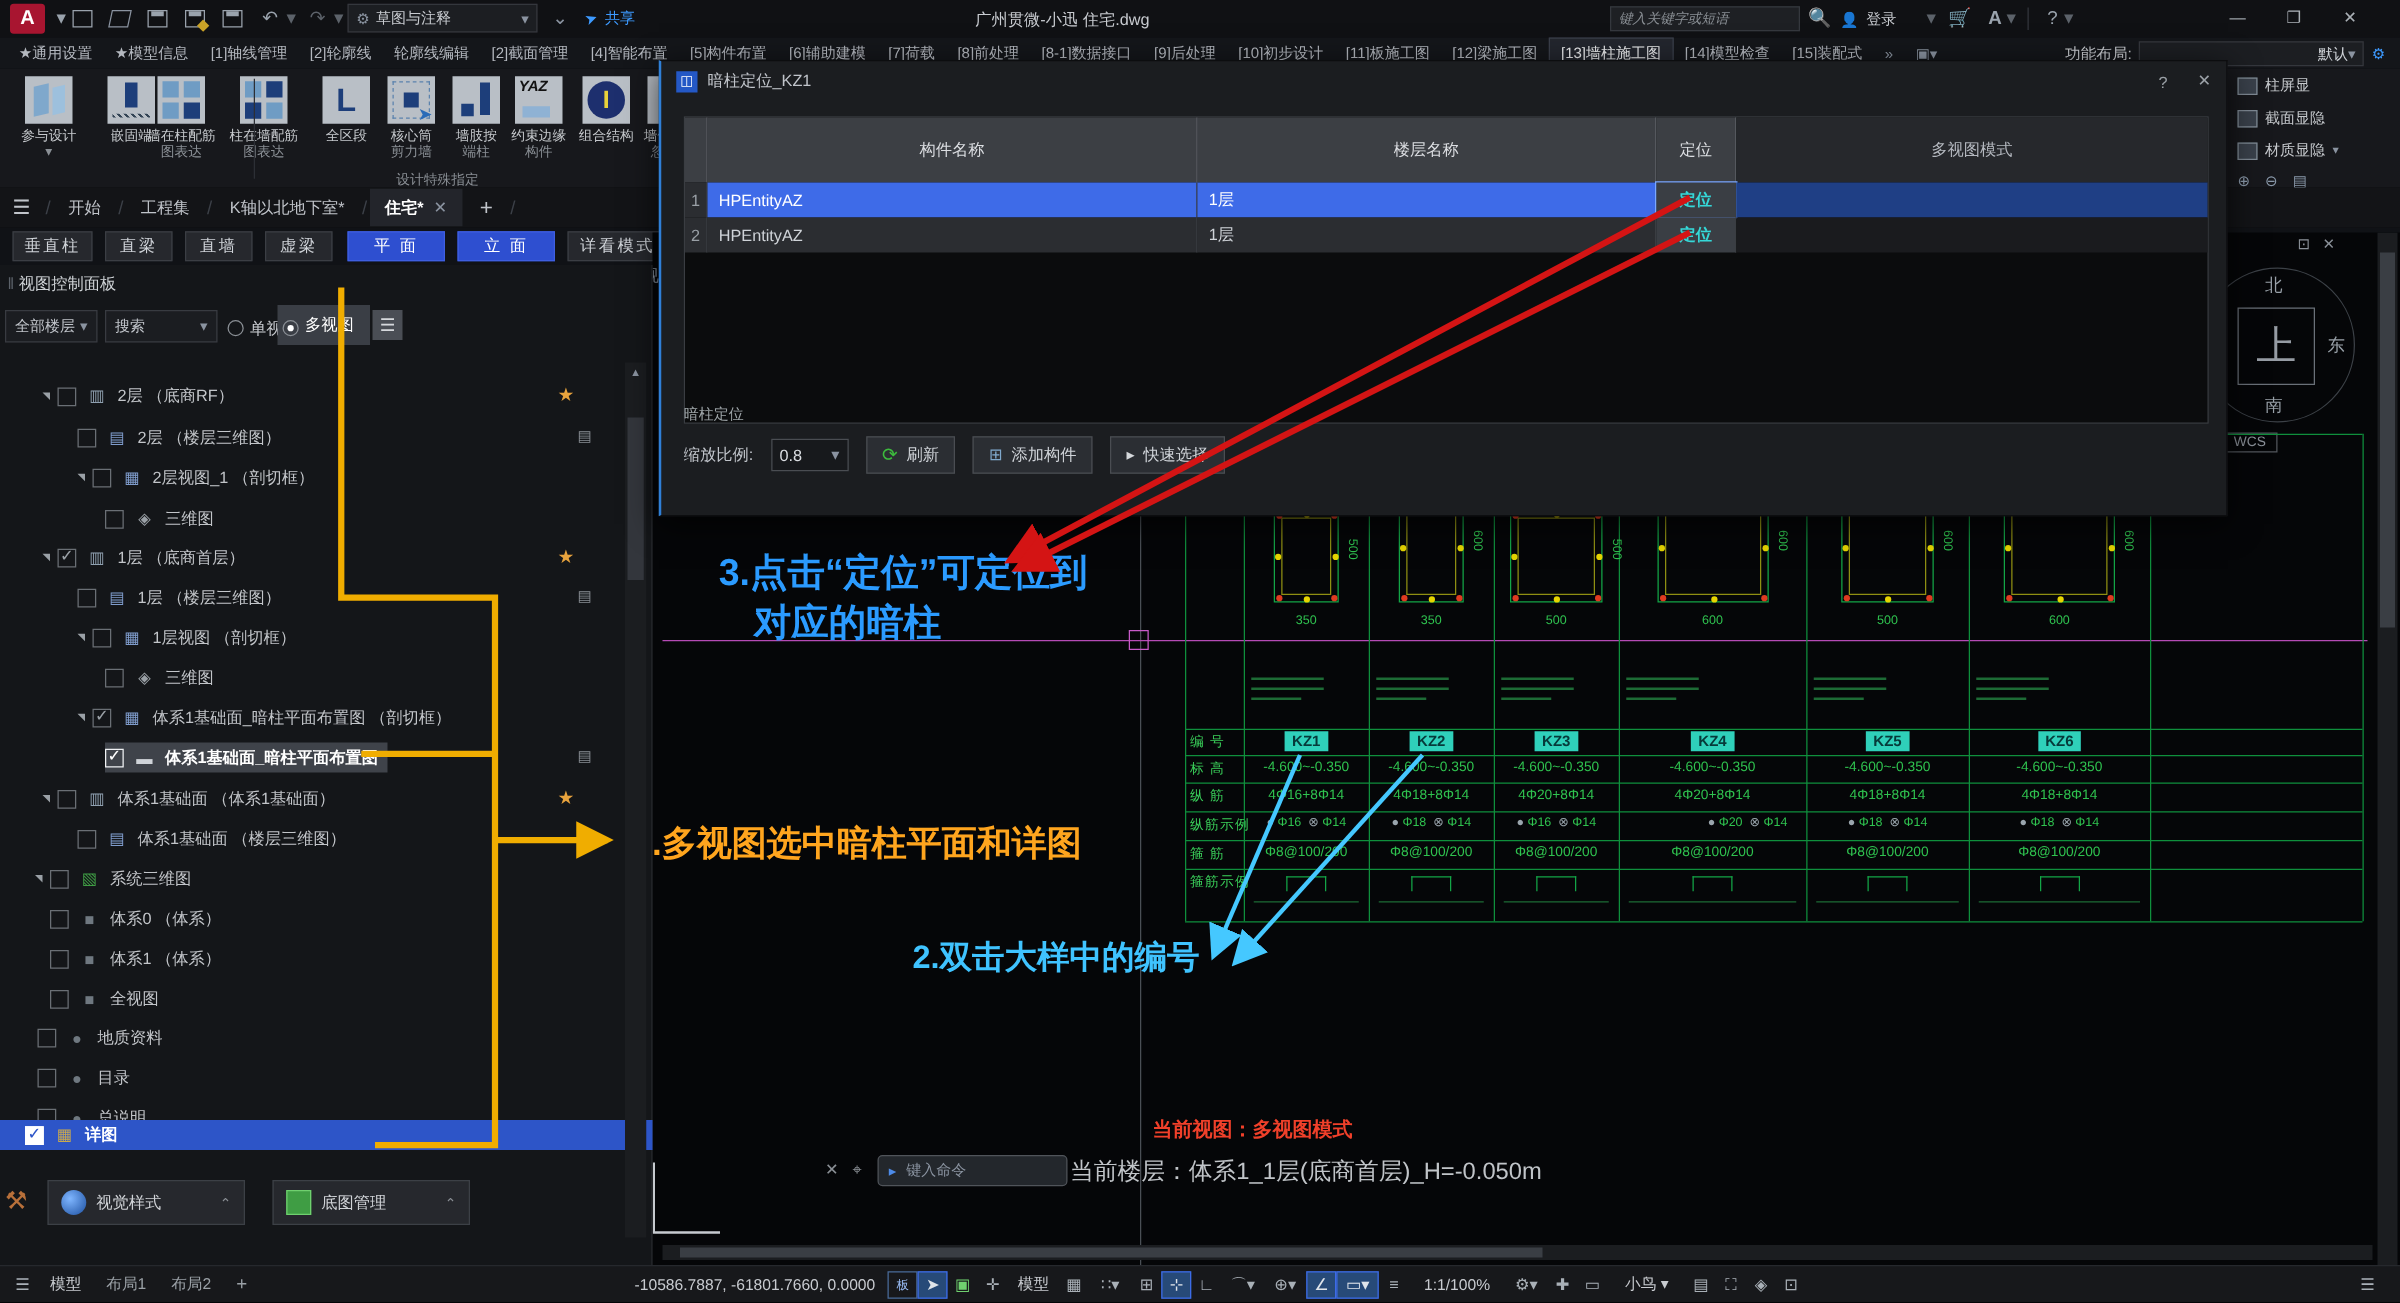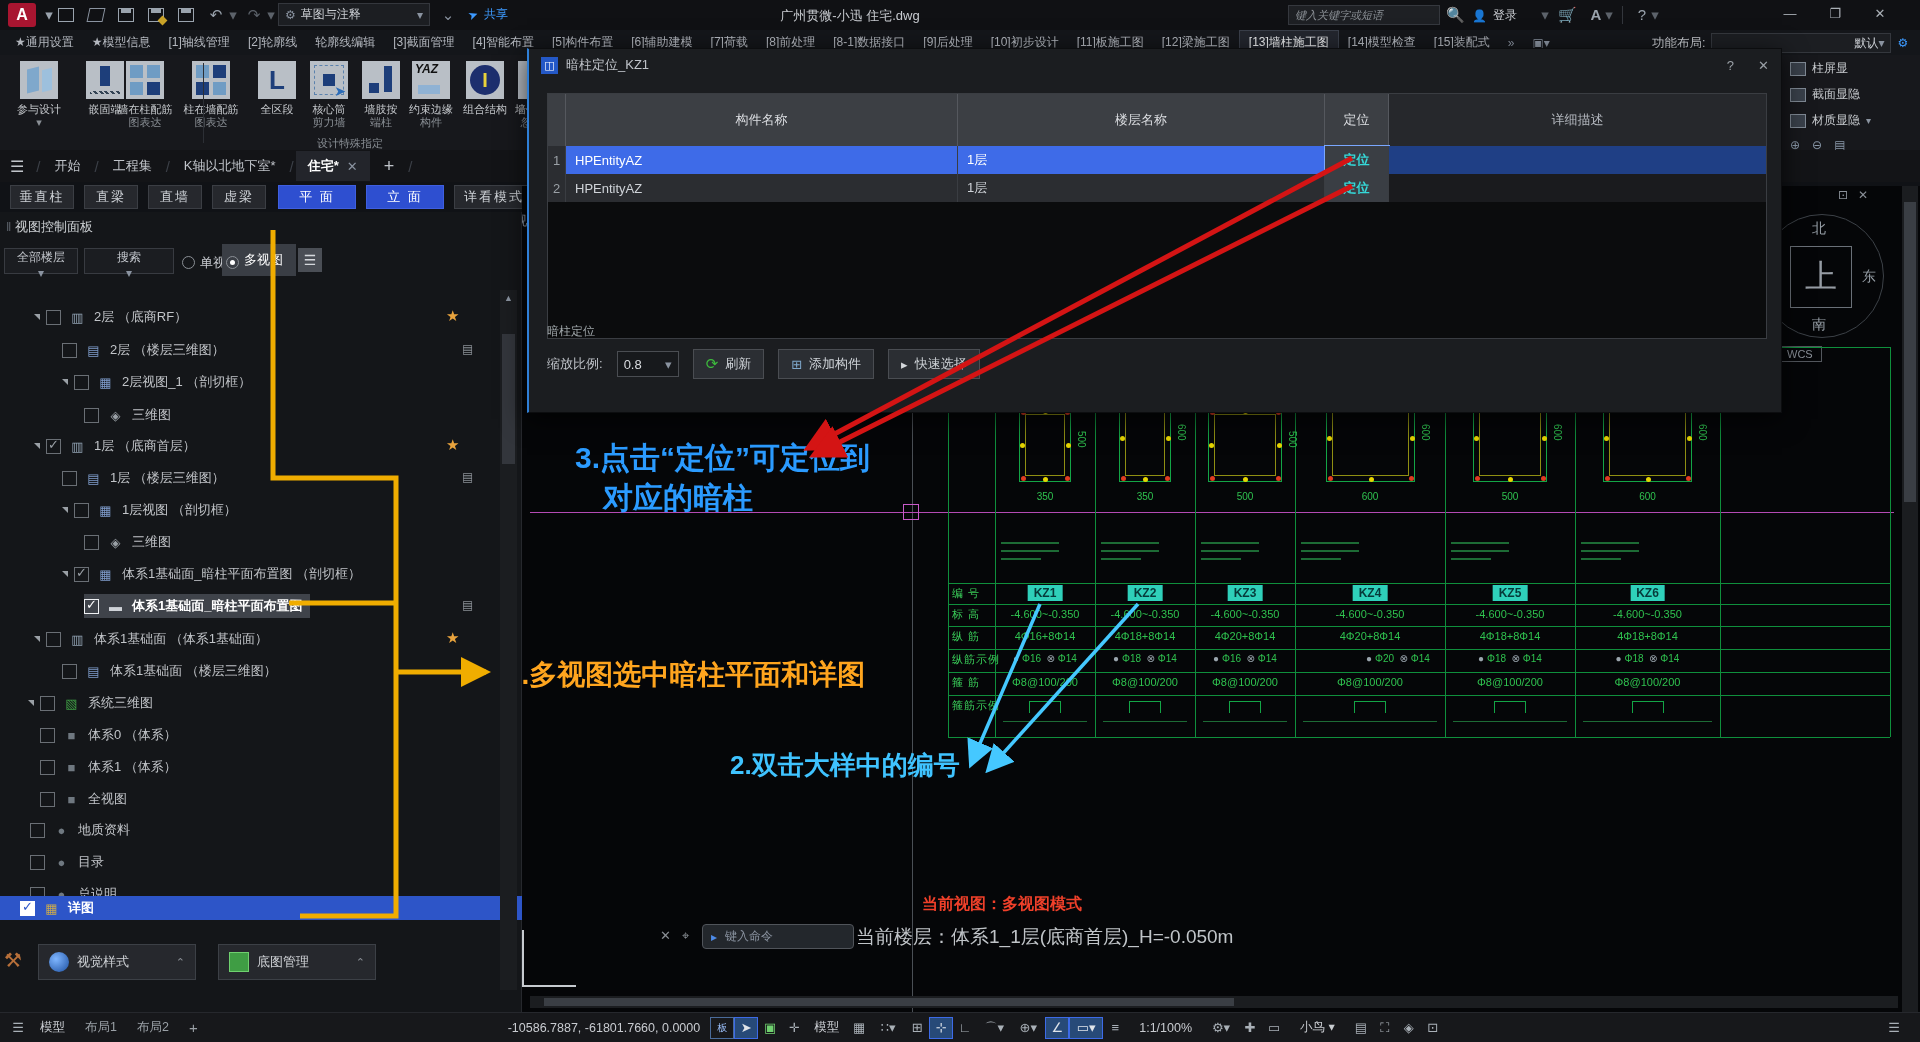--- a/index.html
+++ b/index.html
@@ -50,21 +50,21 @@
   
   #modebar { left:0; top:182px; width:1920px; height:30px; background:#101216; }
   .mbtn { position:absolute; top:3px; height:24px; background:#26282d; border:1px solid #3b3e44; color:#cfd3d8;
           font-size:13px; text-align:center; line-height:22px; letter-spacing:2px; }
   .mbtn.blue { background:#2e4fd0; border-color:#3f5fe0; color:#fff; }
 
   
   #panel { left:0; top:212px; width:522px; height:800px; background:#141619; border-right:1px solid #26282d; }
   #paneltitle { left:6px; top:6px; color:#cfd3d6; font-size:13px; }
   .combo { background:#1b1d21; border:1px solid #383b41; height:26px; display:flex; align-items:center;
-           justify-content:space-between; padding:0 7px; color:#c0c4ca; font-size:12px;flex-direction:column; }
+           justify-content:space-between; padding:0 7px; color:#c0c4ca; font-size:12px; }
   .radio { width:13px; height:13px; border:1px solid #8a8f95; border-radius:50%; display:inline-block; position:relative; top:2px; }
   .radio.on::after { content:""; position:absolute; left:3px; top:3px; width:5px; height:5px; border-radius:50%; background:#fff; }
   #multibox { left:222px; top:32px; width:74px; height:32px; background:#3a3e45; display:flex; align-items:center; gap:5px; padding:0 4px; }
   #listico { left:298px; top:36px; width:24px; height:24px; background:#4a4e55; color:#d5d8dc; text-align:center; line-height:24px; font-size:14px; }
   .trow { position:absolute; height:24px; display:flex; align-items:center; gap:8px; font-size:13px; color:#c2c5c9; white-space:nowrap; }
   .trow .cb { width:15px; height:15px; border:1px solid #6a6f75; position:relative; flex:none; }
   .trow .cb.dim::after { content:"✓"; position:absolute; left:1px; top:-3px; color:#9aa0a6; font-size:13px; }
   .trow .cb.on { border-color:#f0f2f4; }
   .trow .cb.on::after { content:"✓"; position:absolute; left:1px; top:-3px; color:#fff; font-size:13px; font-weight:bold; }
   .trow .cb.blue { background:#fff; border-color:#fff; }
@@ -185,21 +185,21 @@
     <div class="abs winbtn" style="left:1815px">❐</div>
     <div class="abs winbtn" style="left:1860px">✕</div>
   </div>
 
   <div id="ribbontabs" class="abs">
       <div class="rtab" style="">★通用设置</div>
       <div class="rtab" style="">★模型信息</div>
       <div class="rtab" style="">[1]轴线管理</div>
       <div class="rtab" style="">[2]轮廓线</div>
       <div class="rtab" style="">轮廓线编辑</div>
-      <div class="rtab" style="">[3]截面管理</div>
+      <div class="rtab" style="">[2]截面管理</div>
       <div class="rtab" style="">[4]智能布置</div>
       <div class="rtab" style="">[5]构件布置</div>
       <div class="rtab" style="">[6]辅助建模</div>
       <div class="rtab" style="">[7]荷载</div>
       <div class="rtab" style="">[8]前处理</div>
       <div class="rtab" style="">[8-1]数据接口</div>
       <div class="rtab" style="">[9]后处理</div>
       <div class="rtab" style="">[10]初步设计</div>
       <div class="rtab" style="">[11]板施工图</div>
       <div class="rtab" style="">[12]梁施工图</div>
@@ -737,21 +737,21 @@
       <span id="dlgicon">◫</span>
       <span>暗柱定位_KZ1</span>
       <span style="margin-left:auto;color:#9aa0a6">?</span>
       <span style="color:#9aa0a6;margin-left:16px">✕</span>
     </div>
     <div id="dlgtable" class="abs">
       <div class="hcell" style="left:0;width:18px"></div>
       <div class="hcell" style="left:410px;width:367px">楼层名称</div>
       <div class="hcell" style="left:18px;width:392px">构件名称</div>
       <div class="hcell" style="left:777px;width:64px">定位</div>
-      <div class="hcell" style="left:841px;width:377px;border-right:none;background:#26282c;color:#b4b8bf">详细描述</div>
+      <div class="hcell" style="left:841px;width:377px;border-right:none;background:#26282c;color:#b4b8bf">多视图模式</div>
       <div id="dlgrows">
           <div class="drow" style="top: 52px;">
             <div class="dcell rownum" style="left: 0px; width: 18px;">1</div>
             <div class="dcell" style="left: 18px; width: 392px; background: rgb(62, 107, 232); color: rgb(255, 255, 255);">HPEntityAZ</div>
             <div class="dcell" style="left: 410px; width: 367px; background: rgb(62, 107, 232); color: rgb(255, 255, 255);">1层</div>
             <div class="dcell locbtn" style="left: 777px; width: 64px; outline: rgb(122, 167, 255) solid 1px;">定位</div>
             <div class="dcell" style="left: 841px; width: 377px; border-right: none; background: rgb(31, 63, 133);"></div>
           </div>
           <div class="drow" style="top: 80px;">
             <div class="dcell rownum" style="left: 0px; width: 18px;">2</div>

